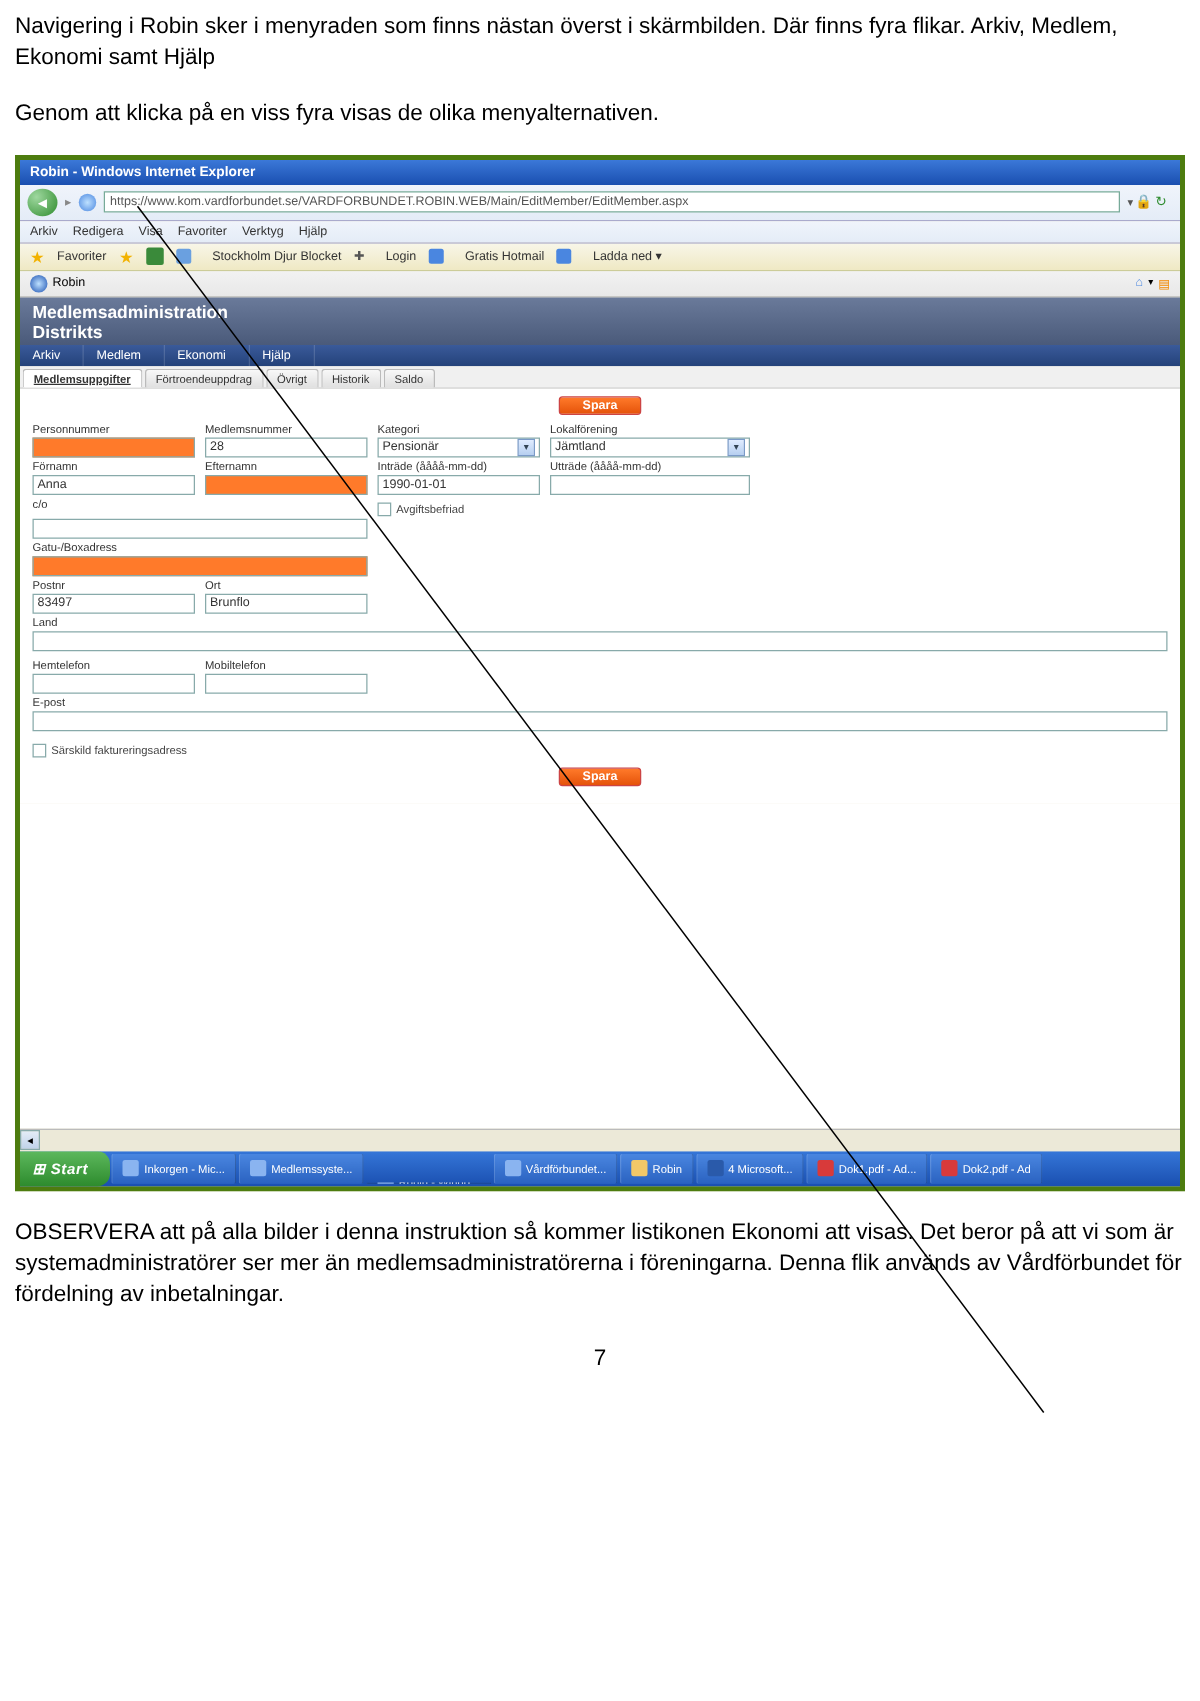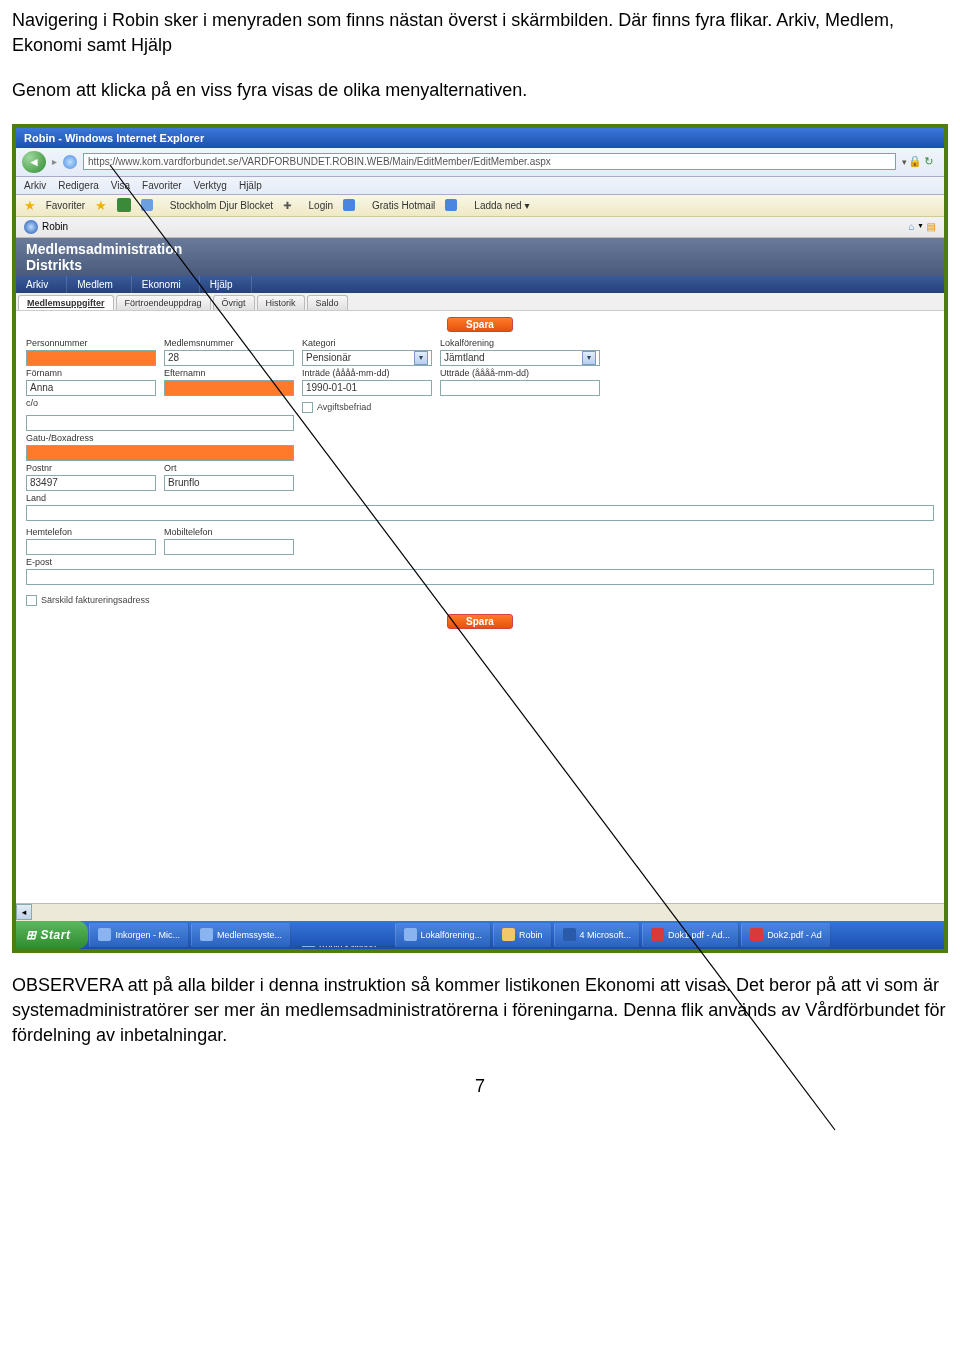--- a/index.html
+++ b/index.html
@@ -254,21 +254,21 @@
       <div class="task-item">
           <span class="task-icon"></span>
           <span>Medlemssyste...</span>
         </div>
       <div class="task-item active">
           <span class="task-icon"></span>
           <span>Robin - Windo...</span>
         </div>
       <div class="task-item">
           <span class="task-icon"></span>
-          <span>Lokalförening...</span>
+          <span>Vårdförbundet...</span>
         </div>
       <div class="task-item folder">
           <span class="task-icon"></span>
           <span>Robin</span>
         </div>
       <div class="task-item word">
           <span class="task-icon"></span>
           <span>4 Microsoft...</span>
         </div>
       <div class="task-item pdf">

